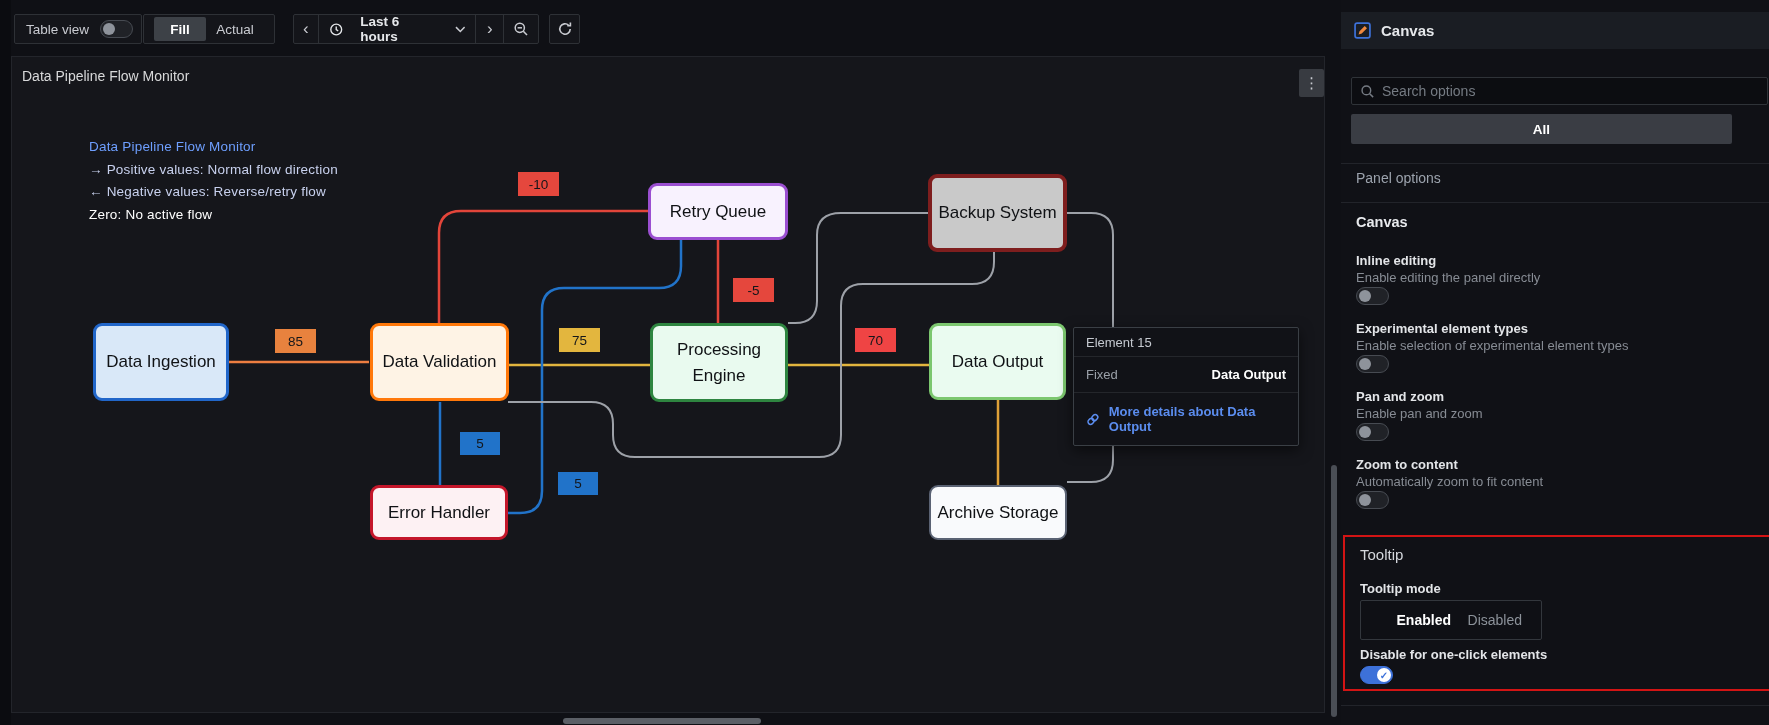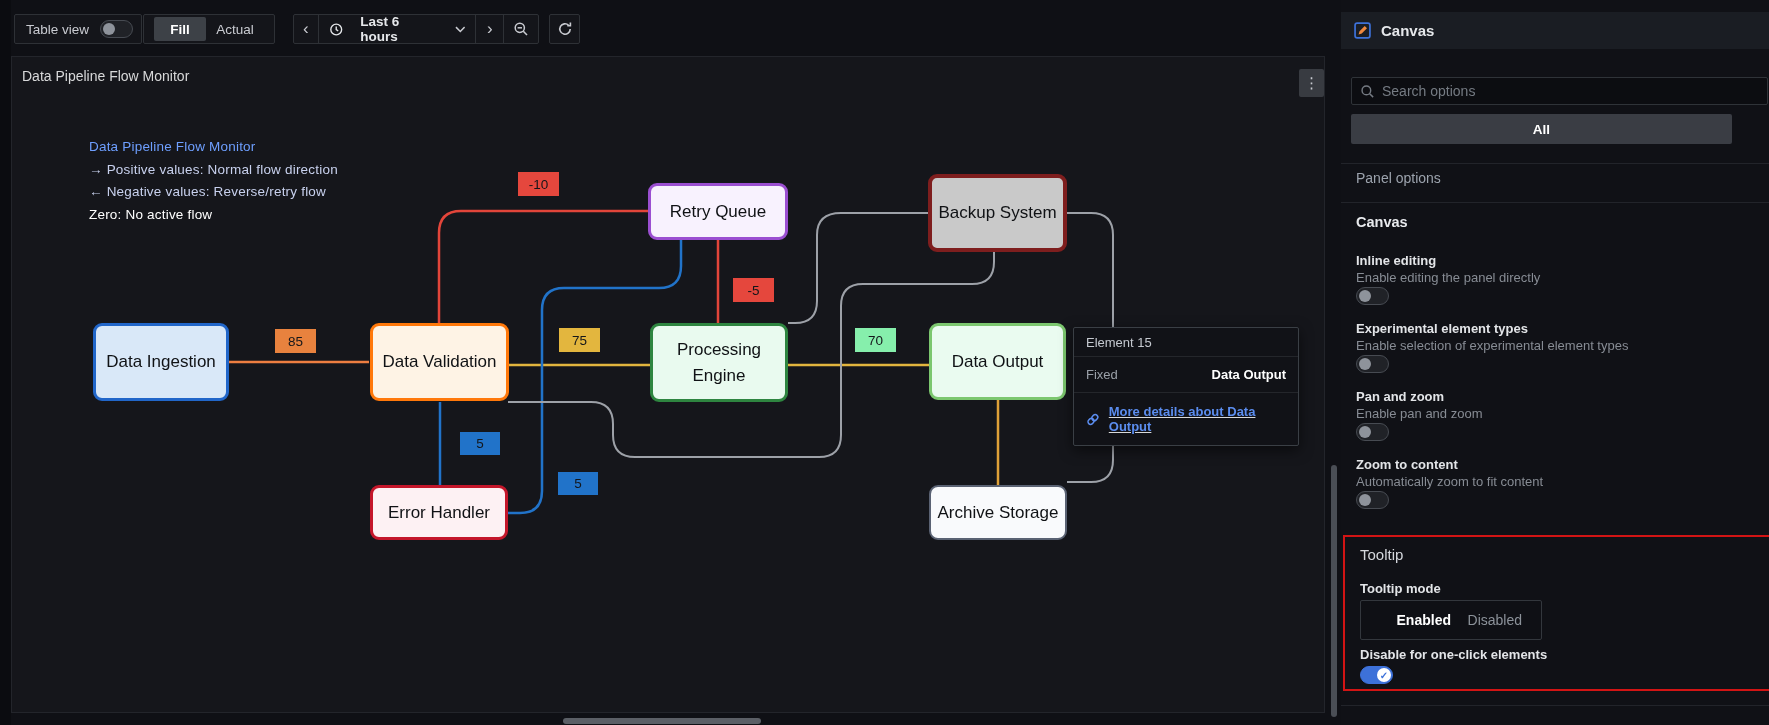--- a/index.html
+++ b/index.html
@@ -64,21 +64,21 @@
   .badge { position:absolute; width:41px; height:24px; display:flex; align-items:center; justify-content:center;
            font-size:13.5px; color:#14161a; }
   
   .canvas-tooltip { position:absolute; left:1062px; top:327px; width:226px; background:#111217;
                     border:1px solid #3a3f45; border-radius:2px; box-shadow:0 4px 14px rgba(0,0,0,.55); }
   .tt-head { padding:7px 12px 6px; font-size:13px; color:#c5c9d0; border-bottom:1px solid #24262b; }
   .tt-kv { display:flex; justify-content:space-between; align-items:center; padding:10px 12px;
            border-bottom:1px solid #24262b; }
   .tt-k { font-size:13px; color:#9aa0a8; }
   .tt-v { font-size:13px; font-weight:700; color:#ffffff; }
-  .tt-link { display:flex; align-items:center; gap:9px; padding:11px 12px; cursor:pointer;text-decoration:underline; }
+  .tt-link { display:flex; align-items:center; gap:9px; padding:11px 12px; cursor:pointer; }
   .tt-link span { font-size:13px; font-weight:700; color:#5b8def; }
   
   .hscroll { position:absolute; left:552px; top:718px; width:198px; height:6px; border-radius:3px; background:#5b5f66; }
   .vscroll { position:absolute; left:1320px; top:465px; width:6px; height:252px; border-radius:3px; background:#4a4e55; }
   
   .sidebar { position:absolute; left:1330px; top:0; width:439px; height:725px; background:#101116; }
   .sb-header { position:absolute; left:0; top:12px; width:439px; height:37px; background:#1a1d23;
                display:flex; align-items:center; gap:10px; padding:0 13px; cursor:pointer; }
   .sb-header span { font-size:15px; font-weight:700; color:#e6e8eb; }
   .sb-search { position:absolute; left:10px; top:77px; width:417px; height:28px; background:#0c0d11;
@@ -189,21 +189,21 @@
   <div class="node n-backup">Backup System</div>
   <div class="node n-processing" style="padding:0 26px">Processing Engine</div>
   <div class="node n-output">Data Output</div>
   <div class="node n-error">Error Handler</div>
   <div class="node n-archive">Archive Storage</div>
 
   <div class="badge" style="left:264px;top:329px;background:#e8823e">85</div>
   <div class="badge" style="left:507px;top:172px;background:#e5473d">-10</div>
   <div class="badge" style="left:722px;top:278px;background:#e5473d">-5</div>
   <div class="badge" style="left:548px;top:328px;background:#e3b63e">75</div>
-  <div class="badge" style="left:844px;top:328px;background:#86efac">70</div>
+  <div class="badge" style="left:844px;top:328px;background:#ef4444">70</div>
   <div class="badge" style="left:449px;top:432px;width:40px;height:23px;background:#2173c9">5</div>
   <div class="badge" style="left:547px;top:472px;width:40px;height:23px;background:#2173c9">5</div>
 
   <div class="canvas-tooltip">
     <div class="tt-head">Element 15</div>
     <div class="tt-kv">
       <span class="tt-k">Fixed</span>
       <span class="tt-v">Data Output</span>
     </div>
     <div class="tt-link">

